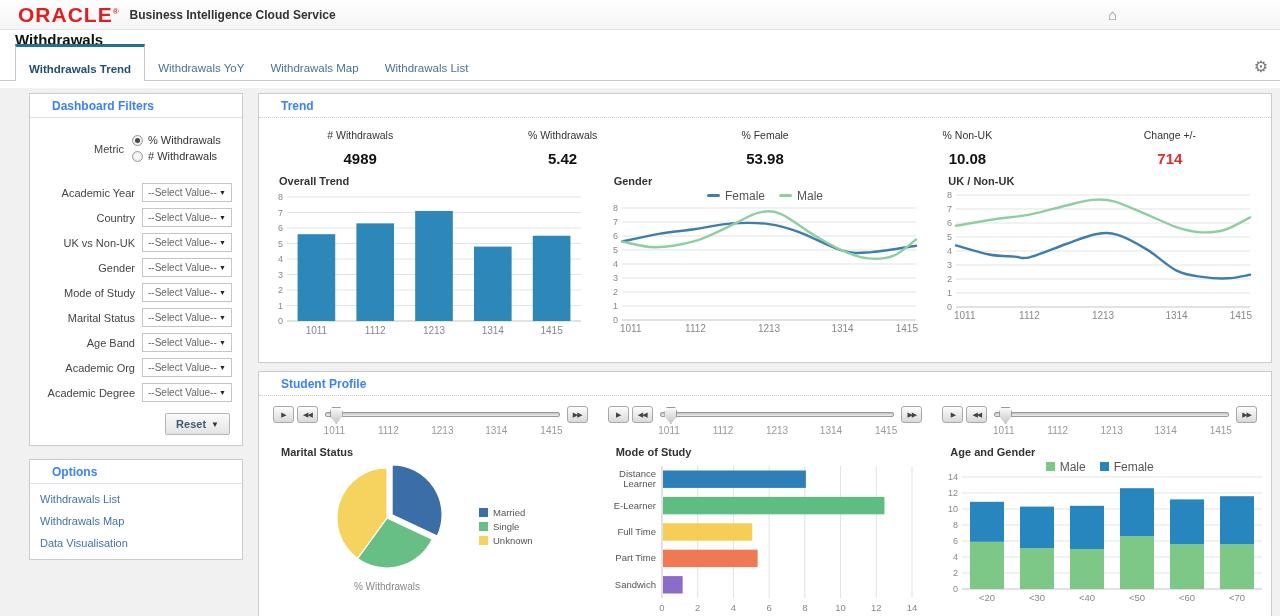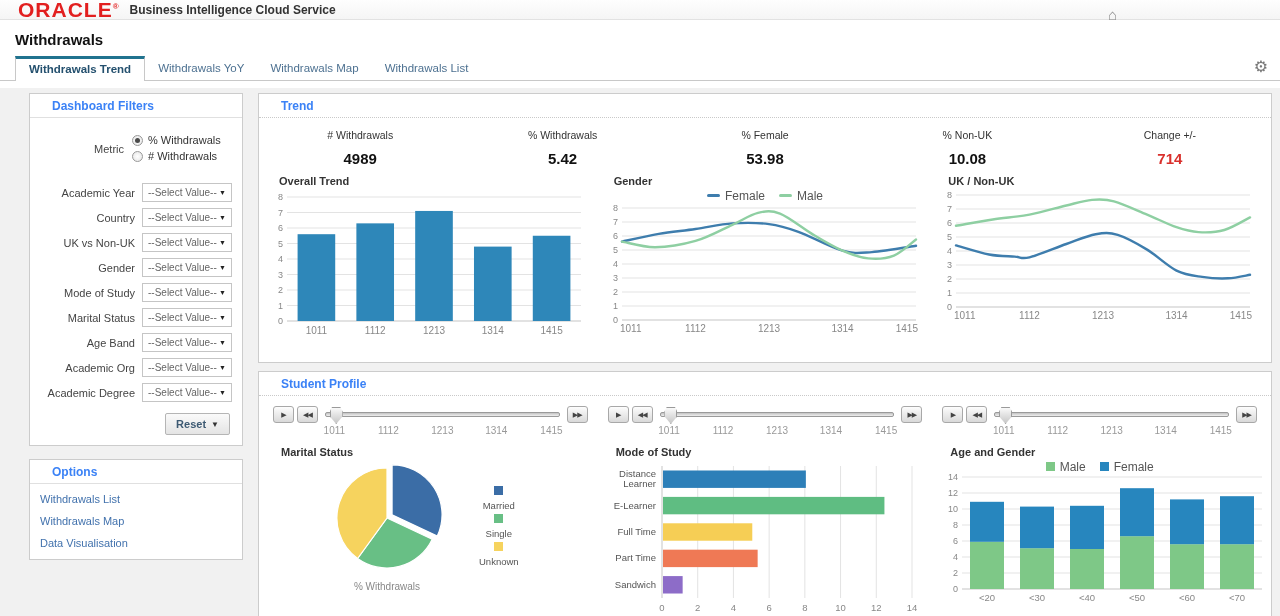--- a/index.html
+++ b/index.html
@@ -1,34 +1,34 @@
 <!DOCTYPE html>
 <html><head>
 <meta charset="utf-8">
 <style>
   * { box-sizing: border-box; margin: 0; padding: 0; }
   html,body { width:1280px; height:616px; overflow:hidden; }
   body { font-family:"Liberation Sans", sans-serif; background:#ffffff; position:relative; font-size:12px; color:#222; }
 
   
-  .app-header { position:absolute; top:0; left:0; right:0; height:20px;
+  .app-header { position:absolute; top:0; left:0; right:0; height:30px;
     background:linear-gradient(#fefefe,#f5f5f5); border-bottom:1px solid #e2e2e2;
     display:flex; align-items:center; }
   .logo { font-size:21px; font-weight:bold; color:#e21f1f; letter-spacing:1px; margin-left:18px; line-height:1; }
   .logo sup { font-size:8px; }
   .product-name { font-size:12px; font-weight:bold; color:#333; margin-left:10px; }
   .home-icon { position:absolute; left:1108px; top:6px; font-size:15px; color:#8a8a8a; cursor:pointer; }
 
   
   .page-title { position:absolute; top:31px; left:15px; font-size:15px; font-weight:bold; color:#111; }
   .tabbar { position:absolute; top:54px; left:0; right:0; height:27px; border-bottom:1px solid #c8c8c8; }
   .tabs-host { display:flex; align-items:flex-end; height:100%; padding-left:15px; }
   .tab { padding:7px 13px 6px; font-size:11.5px; color:#4d7191; cursor:pointer; white-space:nowrap; }
   .tab.active { background:#fff; border:1px solid #c8c8c8; border-bottom:none; border-top:3px solid #0ea5e9;
-    padding-top:4px; margin-bottom:-1px; font-weight:bold; color:#24506e; }
+    padding-top:16px; margin-bottom:-1px; font-weight:bold; color:#24506e; }
   .gear-icon { position:absolute; right:12px; top:5px; font-size:16px; color:#787878; cursor:pointer; line-height:1; }
 
   
   .content { position:absolute; top:88px; left:0; right:0; bottom:0; background:#f1f1f1; display:flex; padding-top:5px; }
   .sidebar { width:214px; margin-left:29px; flex:none; display:flex; flex-direction:column; gap:13px; }
   .main-col { flex:1; margin-left:15px; margin-right:8px; display:flex; flex-direction:column; gap:8px; min-width:0; }
 
   .panel { background:#fff; border:1px solid #cccccc; }
   .panel-h { padding:5px 22px 4px; font-size:12px; font-weight:bold; color:#3b82f6; border-bottom:1px solid #e0e0e0; }
   .panel-h.dotted { border-bottom:1px dotted #c9c9c9; }
@@ -86,21 +86,21 @@
   .handle { position:absolute; left:2%; top:1px; width:13px; height:17px;
     background:linear-gradient(#fdfdfd,#c4c4c4); box-shadow:inset 0 0 0 1px #9a9a9a;
     clip-path:polygon(18% 0, 82% 0, 100% 28%, 100% 55%, 50% 100%, 0 55%, 0 28%); cursor:grab; }
   .slabels { position:absolute; top:19px; left:0; right:0; height:14px; }
   .slabel { position:absolute; transform:translateX(-50%); font-size:10px; color:#999; }
 
   .pie-wrap { display:flex; align-items:center; }
   .pie-left { margin-left:58px; }
   .pie-caption { width:116px; text-align:center; font-size:10px; color:#888; margin-top:2px; }
   .pie-legend { margin-left:34px; display:flex; flex-direction:column; gap:3px; }
-  .pie-legend .legend-item { font-size:9.5px;flex-direction:column; }
+  .pie-legend .legend-item { font-size:9.5px; }
 
   svg text { font-family:"Liberation Sans", sans-serif; }
 </style>
 </head>
 <body>
 
 <div class="app-header">
   <div class="logo" style="color: rgb(226, 31, 31);"><span>ORACLE</span><sup>®</sup></div>
   <div class="product-name">Business Intelligence Cloud Service</div>
   <span class="home-icon">⌂</span>

